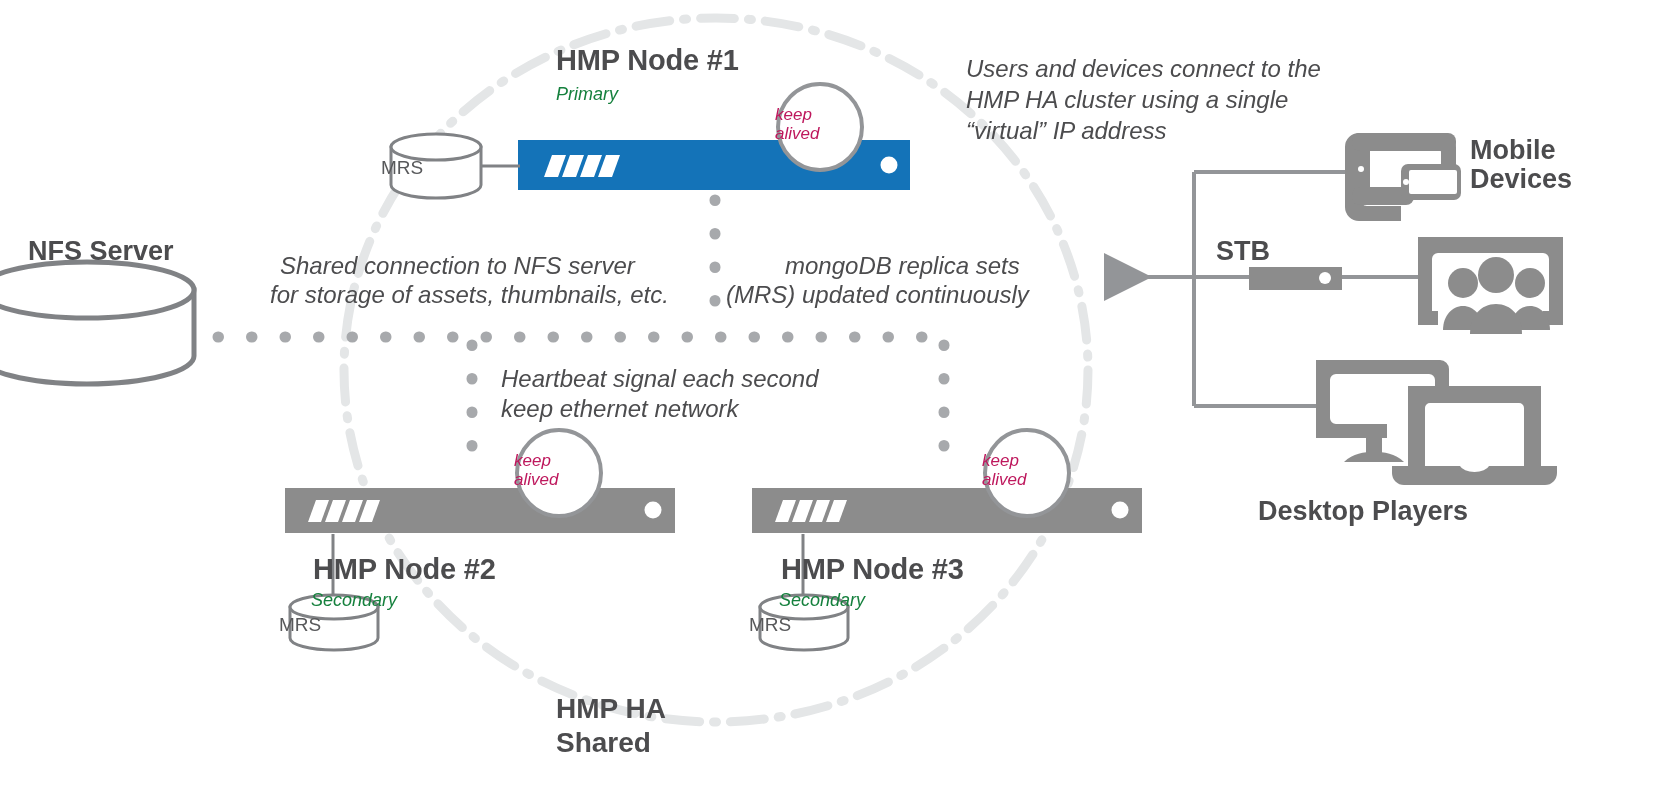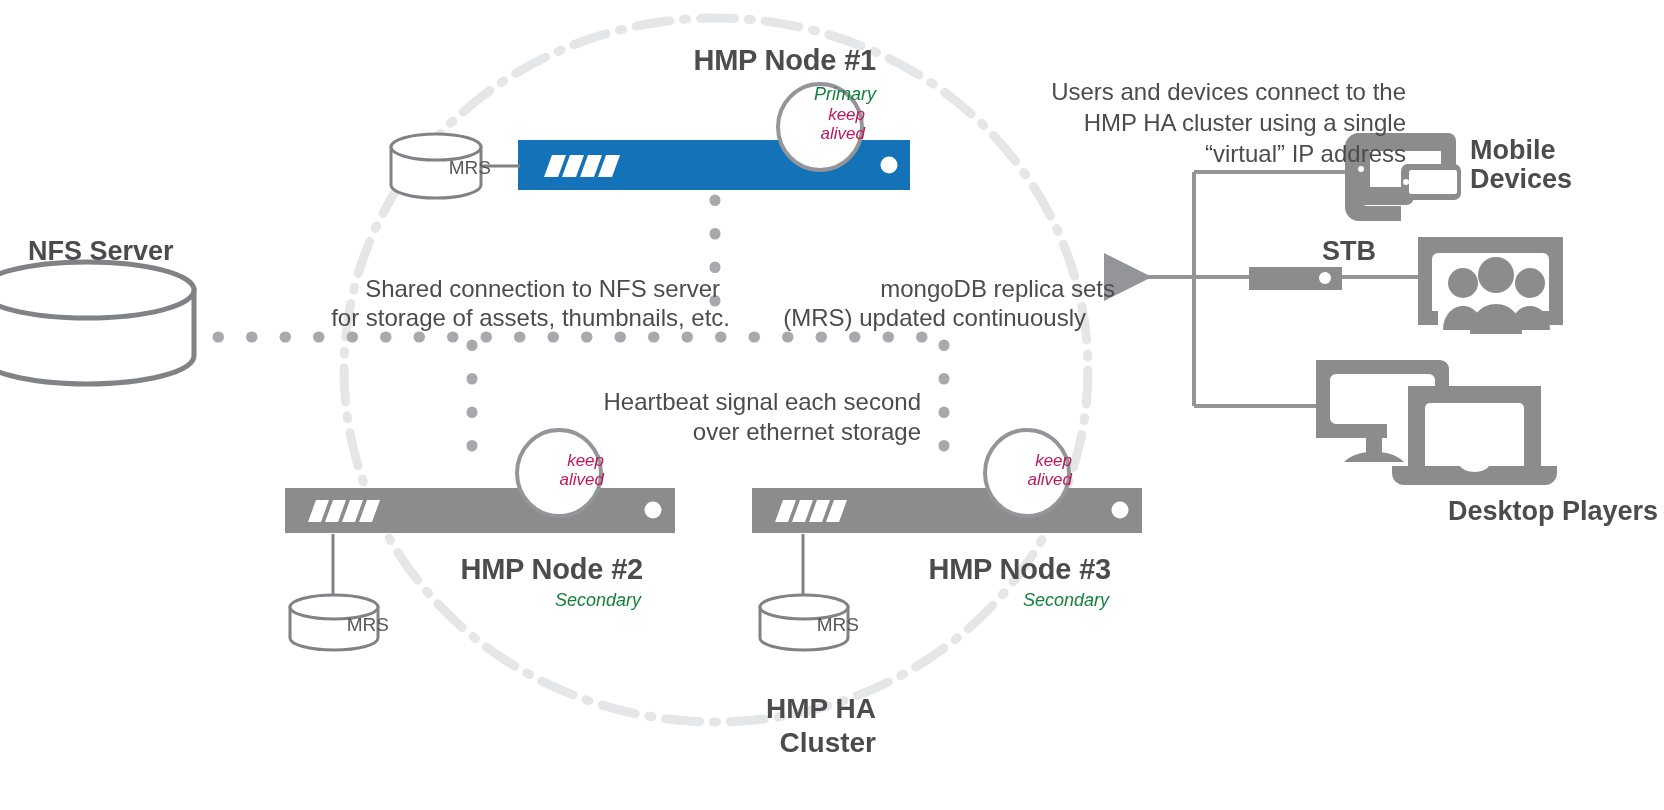--- a/index.html
+++ b/index.html
@@ -25,44 +25,44 @@
     width: 1664px;
     height: 810px;
   }
   .lbl {
     position: absolute;
     color: #4c4c4e;
     white-space: pre;
     line-height: 1.18;
   }
   .ctr {
-    text-align: right;
+    text-align: left;
     transform: translateX(-50%);
   }
   .node-title {
     font-size: 29px;
     font-weight: bold;
     color: #4c4c4e;
     letter-spacing: -0.2px;
   }
   .node-sub {
     font-size: 18px;
     font-style: italic;
     color: #15803d;
   }
   .big-bold {
     font-size: 27px;
     font-weight: bold;
     color: #4c4c4e;
   }
   .note {
     font-size: 24px;
+    font-style: italic;
     color: #4c4c4e;
     line-height: 1.28;
-    margin-top: 23px;
   }
   .mrs-lbl {
     font-size: 19px;
     color: #58595b;
   }
   .ka-lbl {
     font-size: 17px;
     font-style: italic;
     color: #be185d;
     line-height: 1.05;
@@ -248,29 +248,29 @@
   <div class="lbl ka-lbl ctr" style="left:1027px; top:452px; width:90px;">keep</div>
   <div class="lbl ka-lbl ctr" style="left:1027px; top:471px; width:90px;">alived</div>
 
   <div class="lbl note ctr" style="left:500px; top:280px; width:460px;">for storage of assets, thumbnails, etc.</div>
   <div class="lbl note ctr" style="left:500px; top:251px; width:440px;">Shared connection to NFS server</div>
 
   <div class="lbl note ctr" style="left:950px; top:251px; width:330px;">mongoDB replica sets</div>
   <div class="lbl note ctr" style="left:906px; top:280px; width:360px;">(MRS) updated continuously</div>
 
   <div class="lbl note ctr" style="left:711px; top:364px; width:420px;">Heartbeat signal each second</div>
-  <div class="lbl note ctr" style="left:711px; top:394px; width:420px;">over ethernet storage</div>
+  <div class="lbl note ctr" style="left:711px; top:394px; width:420px;">keep ethernet network</div>
 
   <div class="lbl note ctr" style="left:1186px; top:54px; width:440px;">Users and devices connect to the</div>
   <div class="lbl note ctr" style="left:1186px; top:85px; width:440px;">HMP HA cluster using a single</div>
   <div class="lbl note ctr" style="left:1186px; top:116px; width:440px;">“virtual” IP address</div>
 
   <div class="lbl big-bold" style="left:1470px; top:135px;">Mobile</div>
   <div class="lbl big-bold" style="left:1470px; top:164px;">Devices</div>
 
   <div class="lbl big-bold ctr" style="left:1296px; top:236px; width:160px;">STB</div>
 
   <div class="lbl big-bold ctr" style="left:1458px; top:496px; width:400px;">Desktop Players</div>
 
   <div class="lbl cluster-lbl ctr" style="left:716px; top:692px; width:320px;">HMP HA</div>
-  <div class="lbl cluster-lbl ctr" style="left:716px; top:726px; width:320px;">Cluster</div>
+  <div class="lbl cluster-lbl ctr" style="left:716px; top:726px; width:320px;">Shared</div>
 
 </div>
 
 </body></html>

